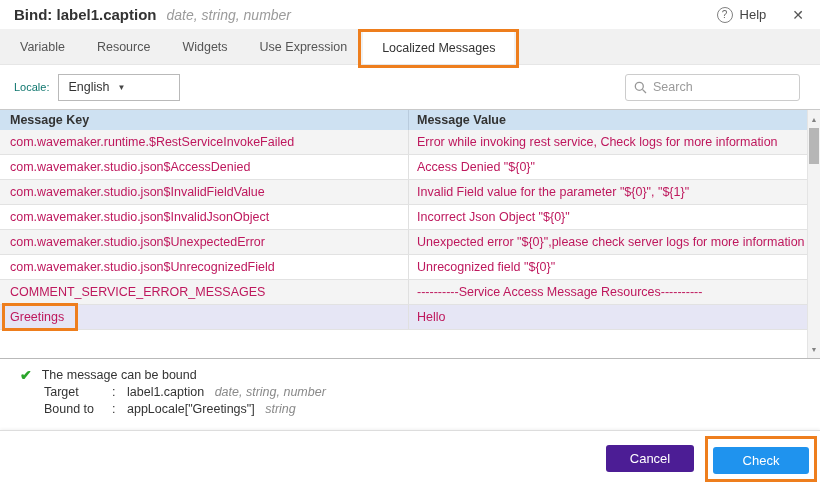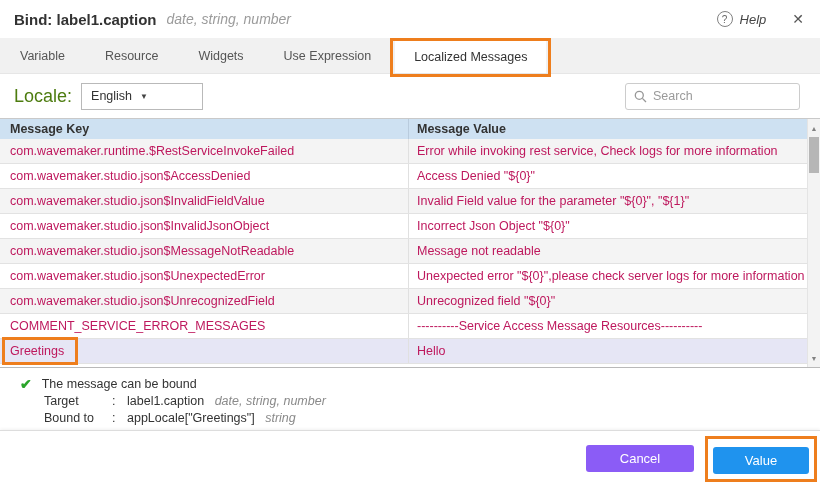--- a/index.html
+++ b/index.html
@@ -1,39 +1,39 @@
 <!DOCTYPE html>
 <html><head>
 <meta charset="utf-8">
 <style>
   * { margin:0; padding:0; box-sizing:border-box; }
   html,body { background:#fff; }
   body { font-family:"Liberation Sans", sans-serif; }
   .dialog { width:820px; height:486px; position:relative; background:#fff; overflow:hidden; }
 
   
-  .header { height:38px; display:flex; align-items:center; padding:0 16px 0 14px; background:#fff;border-radius:18px; }
+  .header { height:29px; display:flex; align-items:center; padding:0 16px 0 14px; background:#fff;border-radius:18px; }
   .title { font-size:15px; font-weight:bold; color:#333; }
   .subtitle { font-size:14px; font-style:italic; color:#9b9b9b; margin-left:10px; }
   .header-right { margin-left:auto; display:flex; align-items:center; }
   .help-icon { width:16px; height:16px; border:1px solid #818181; border-radius:50%; color:#666;
                font-size:10px; display:flex; align-items:center; justify-content:center; cursor:pointer; }
-  .help-label { font-size:13px; color:#444; margin:0 26px 0 7px; cursor:pointer;font-style:italic; }
+  .help-label { font-size:13px; color:#444; margin:0 26px 0 7px; cursor:pointer; }
   .close-icon { font-size:14px; color:#555; cursor:pointer; }
 
   
-  .tabbar { height:36px; background:#f1f1f1; display:flex; border-bottom:1px solid #e6e6e6; padding-left:4px;gap:8px; }
+  .tabbar { height:36px; background:#f1f1f1; display:flex; border-bottom:1px solid #e6e6e6; padding-left:4px; }
   .tab { padding:0 16px; font-size:12.5px; color:#555; display:flex; align-items:center; cursor:pointer; }
   .tab.active { background:#fff; color:#333; border-top:3px solid #2196f3; position:relative; padding:0 19px; }
   .tab-annotation { position:absolute; left:-5px; right:-5px; top:-3px; bottom:-4px;
                     border:3px solid #ee7e1d; pointer-events:none; z-index:6; }
 
   
   .toolbar { height:44px; display:flex; align-items:center; padding:0 20px 0 14px; background:#fff; }
-  .locale-label { font-size:18px; color:#4d7c0f; margin-right:9px; }
+  .locale-label { font-size:11px; color:#0f766e; margin-right:9px; }
   .select { width:122px; height:27px; border:1px solid #b9b9b9; display:flex; align-items:center;
             padding:0 9px; font-size:12.5px; color:#333; background:#fff; cursor:pointer;gap:8px; }
   .caret-icon { font-size:8px; color:#444; }
   .searchbox { margin-left:auto; width:175px; height:27px; border:1px solid #ccc; border-radius:3px;
                display:flex; align-items:center; padding:0 8px; background:#fff; }
   .searchbox svg { margin-right:6px; flex:none; }
   .searchbox input { border:none; outline:none; font-size:12.5px; color:#333; width:100%;
                      font-family:inherit; background:transparent; }
   .searchbox input::placeholder { color:#9a9a9a; }
 
@@ -68,21 +68,21 @@
   .status-grid { display:grid; grid-template-columns:68px 15px auto; margin-left:24px;
                  font-size:12.5px; color:#333; line-height:16.5px; }
   .type-hint { font-style:italic; color:#8a8a8a; margin-left:7px; }
 
   
   .footerbar { position:absolute; left:0; right:0; bottom:0; height:56px; border-top:1px solid #ddd;
                box-shadow:0 -1px 3px rgba(0,0,0,0.06); display:flex; align-items:center;
                justify-content:flex-end; padding-right:3px; background:#fff; }
   .btn { height:27px; border:none; border-radius:3px; font-size:13px; font-family:inherit;
          color:#fff; cursor:pointer; font-weight:500; }
-  .btn-cancel { background:#8b5cf6; width:108px; margin-right:11px; }
+  .btn-cancel { background:#4c1d95; width:88px; margin-right:11px; }
   .bind-annotation { border:3px solid #ee7e1d; padding:8px 5px 5px 5px; }
   .btn-bind { background:#1f93ee; width:96px; display:block; }
 </style>
 </head>
 <body>
 
 <div class="dialog">
 
   <div class="header">
     <span class="title">Bind: label1.caption</span>
@@ -134,24 +134,20 @@
         <div class="td td-key">com.wavemaker.studio.json$AccessDenied</div>
         <div class="td td-value">Access Denied "${0}"</div>
       </div>
       <div class="trow">
         <div class="td td-key">com.wavemaker.studio.json$InvalidFieldValue</div>
         <div class="td td-value">Invalid Field value for the parameter "${0}", "${1}"</div>
       </div>
       <div class="trow">
         <div class="td td-key">com.wavemaker.studio.json$InvalidJsonObject</div>
         <div class="td td-value">Incorrect Json Object "${0}"</div>
-      </div>
-      <div class="trow">
-        <div class="td td-key">com.wavemaker.studio.json$MessageNotReadable</div>
-        <div class="td td-value">Message not readable</div>
       </div>
       <div class="trow">
         <div class="td td-key">com.wavemaker.studio.json$UnexpectedError</div>
         <div class="td td-value">Unexpected error "${0}",please check server logs for more information</div>
       </div>
       <div class="trow">
         <div class="td td-key">com.wavemaker.studio.json$UnrecognizedField</div>
         <div class="td td-value">Unrecognized field "${0}"</div>
       </div>
       <div class="trow">
@@ -188,17 +184,17 @@
       <span>
         <span>appLocale["Greetings"]</span>
         <span class="type-hint">string</span>
       </span>
     </div>
   </div>
 
   <div class="footerbar">
     <button class="btn btn-cancel">Cancel</button>
     <span class="bind-annotation">
-      <button class="btn btn-bind">Value</button>
+      <button class="btn btn-bind">Check</button>
     </span>
   </div>
 
 </div>
 
 </body></html>

